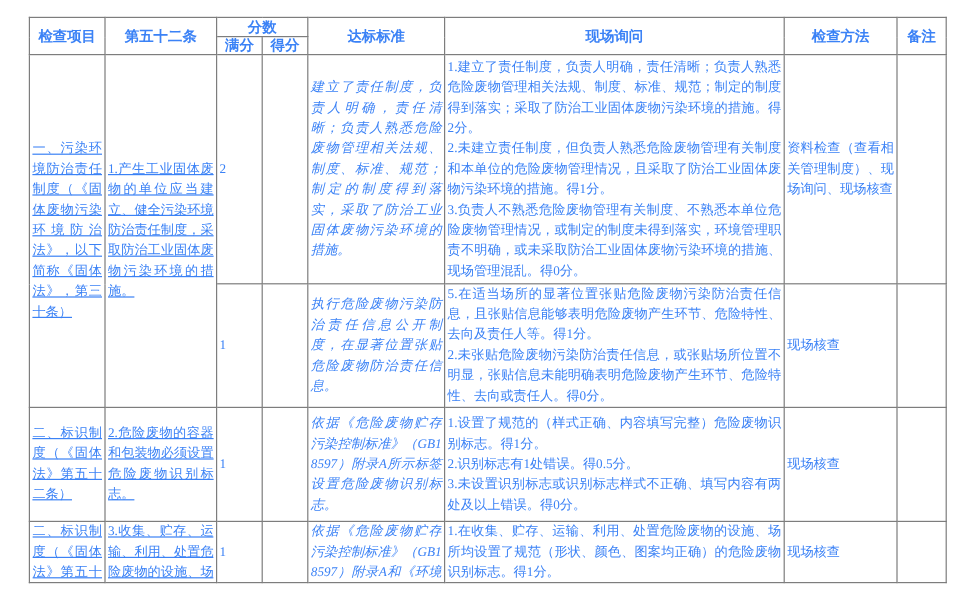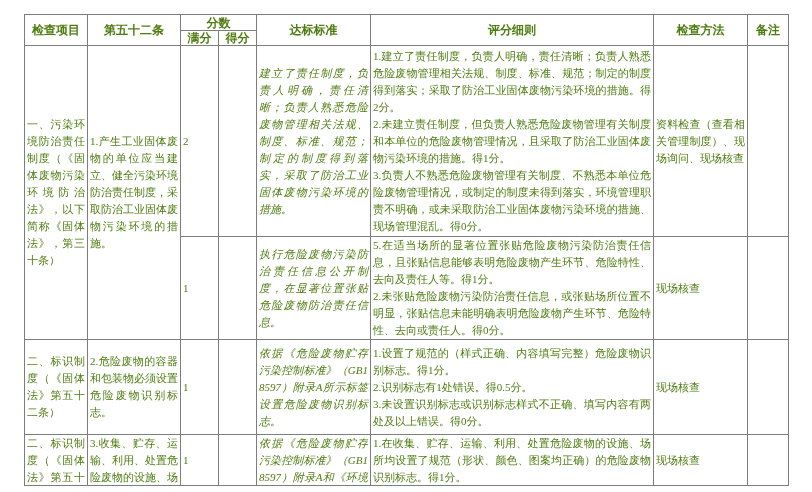--- a/index.html
+++ b/index.html
@@ -2,21 +2,21 @@
 <html><head>
 <meta charset="utf-8">
 <style>
   html,body{margin:0;padding:0;background:#fff;}
   .screen{
     position:relative;
     width:812px;height:492px;
     background:#ffffff;
     overflow:hidden;
     font-family:"Liberation Serif", serif;
-    color:#4d7c0f;
+    color:#3b82f6;
   }
   table.inspection{
     position:absolute;left:24px;top:14px;
     width:764px;
     border-collapse:collapse;
     table-layout:fixed;
   }
   .inspection th,.inspection td{
     border:1px solid #7d7d7d;
     padding:0 2px;
@@ -32,21 +32,21 @@
     text-align:center;
     line-height:14px;
     padding:0;
   }
   tr.h1{height:16px;}
   tr.h2{height:15px;}
   tr.r1a{height:191px;}
   tr.r1b{height:97px;}
   tr.r2{height:95px;}
   tr.r3{height:50px;}
-  td.c-item,td.c-content{text-align:justify;}
+  td.c-item,td.c-content{text-align:justify;text-decoration:underline;}
   td.c-score{text-align:left;padding:0 2px;}
   td.c-std{text-align:justify;font-style:italic;}
   td.c-rules{text-align:justify;vertical-align:middle;}
   td.c-rules .rule{margin:0;}
   td.c-method{text-align:justify;}
   tr.r3 td{vertical-align:top;}
   tr.r3 .clip{height:50px;overflow:hidden;}
   tr.r3 .clip.vcenter{display:flex;align-items:center;}
 </style>
 </head>
@@ -63,21 +63,21 @@
         <col style="width:283px">
         <col style="width:94px">
         <col style="width:41px">
     </colgroup>
     <thead>
       <tr class="h1">
         <th rowspan="2">检查项目</th>
         <th rowspan="2">第五十二条</th>
         <th colspan="2">分数</th>
         <th rowspan="2">达标标准</th>
-        <th rowspan="2">评分细则</th>
+        <th rowspan="2">现场询问</th>
         <th rowspan="2">检查方法</th>
         <th rowspan="2">备注</th>
       </tr>
       <tr class="h2">
         <th>满分</th>
         <th>得分</th>
       </tr>
     </thead>
     <tbody>
 

